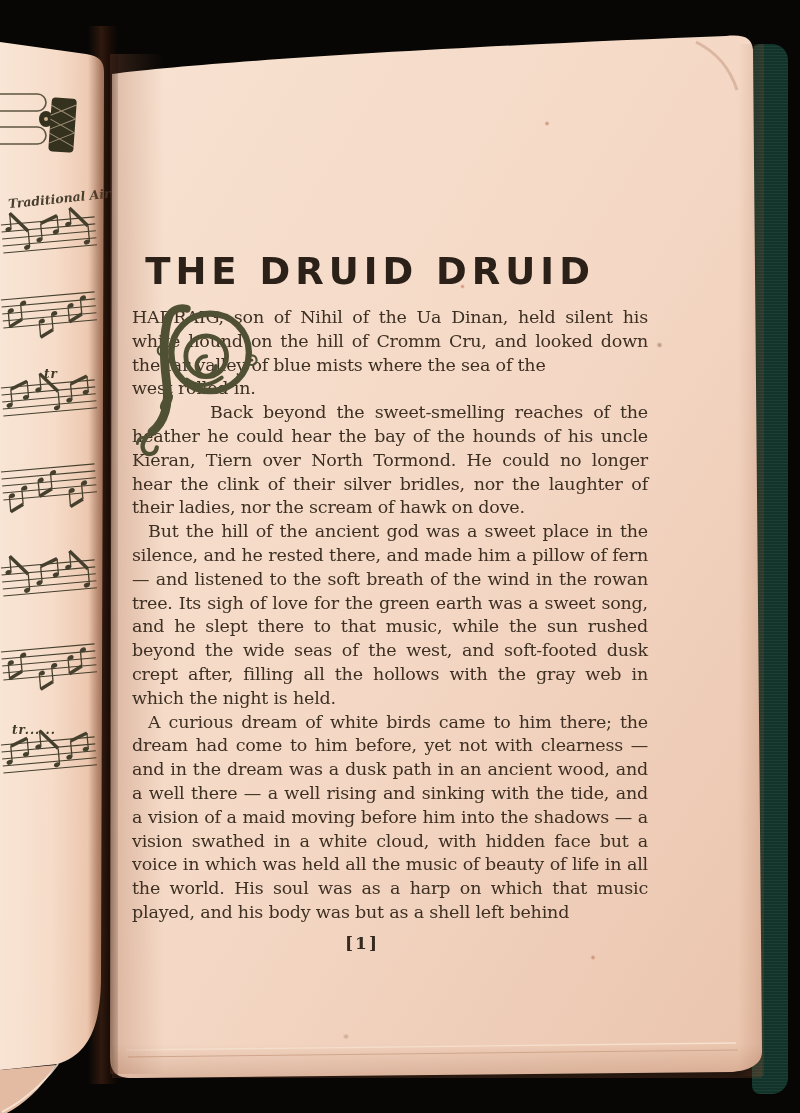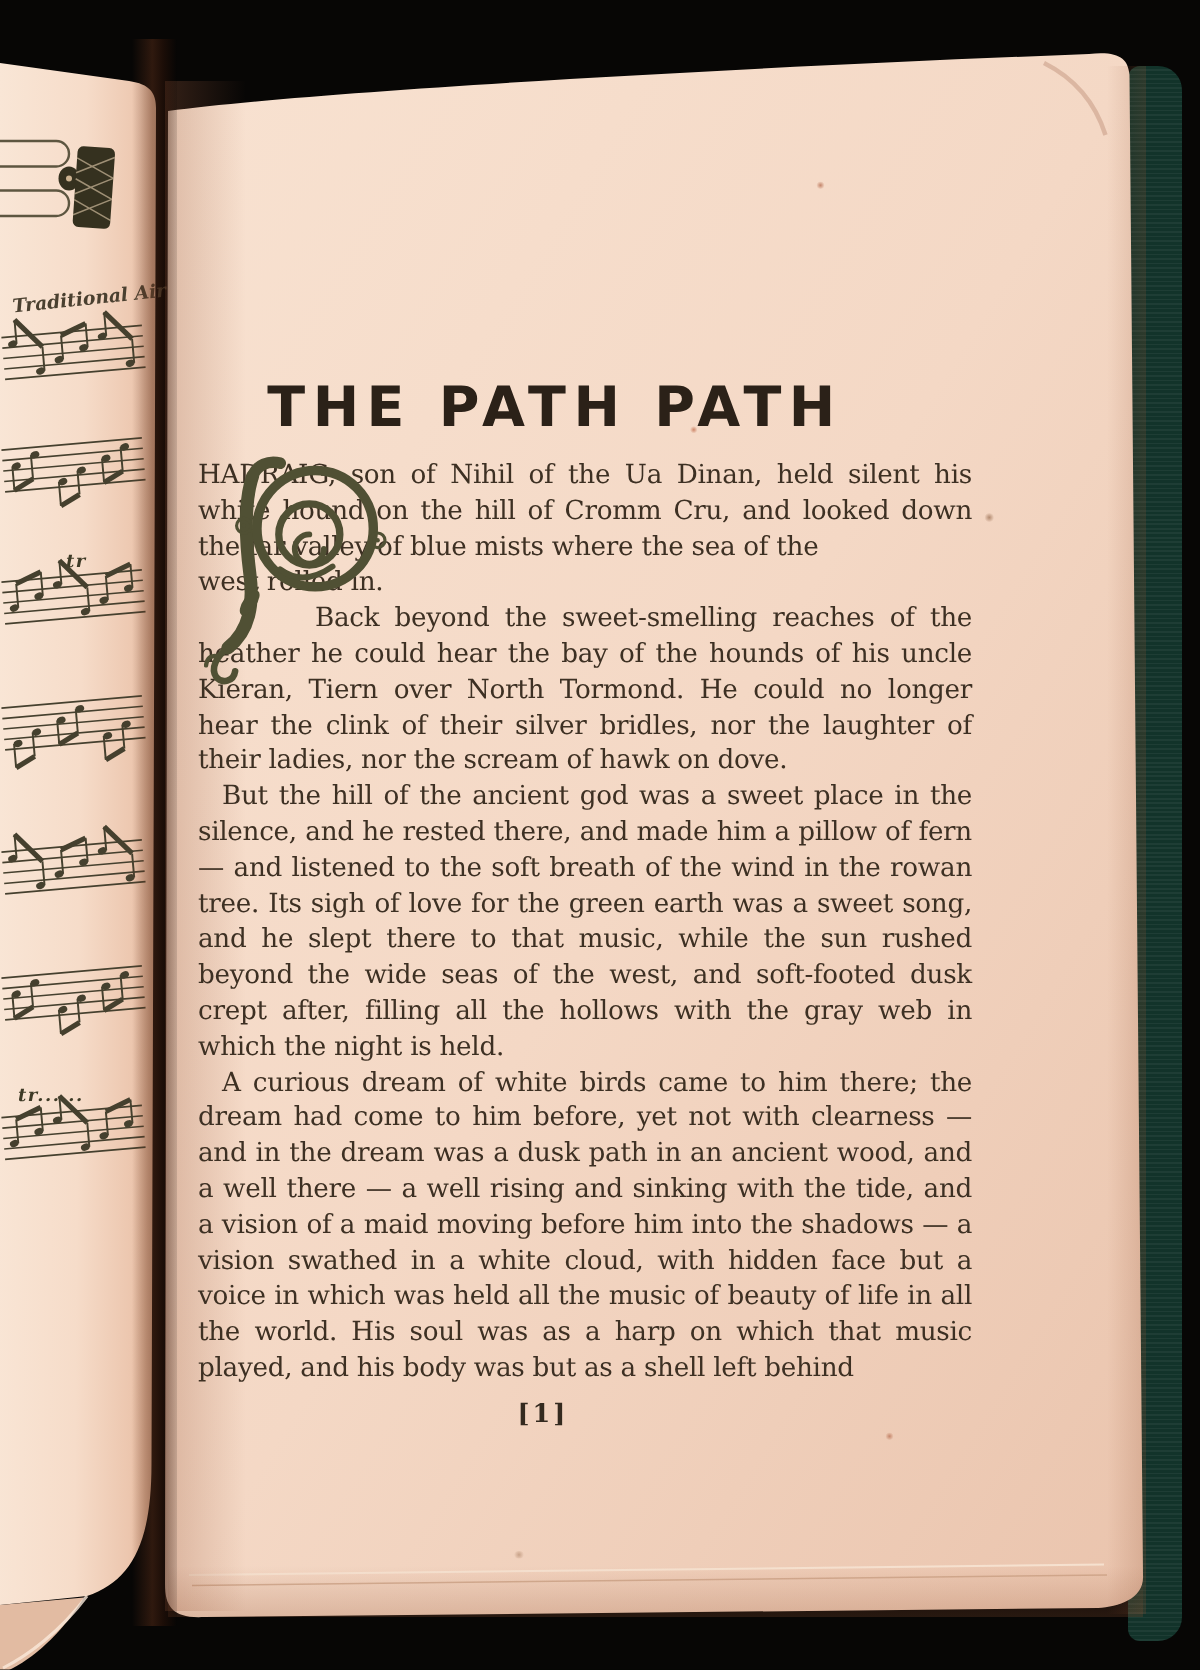--- a/index.html
+++ b/index.html
@@ -287,21 +287,21 @@
       <circle cx="27" cy="50" r="1.5" fill="#505034" stroke="none"></circle>
       <circle cx="119" cy="60" r="5" stroke-width="2.2"></circle>
       <circle cx="119" cy="60" r="1.5" fill="#505034" stroke="none"></circle>
       <ellipse cx="31" cy="103" rx="10" ry="4.5" transform="rotate(-55 31 103)" fill="#505034" stroke="none"></ellipse>
       <path d="M16,134 C8,140 4,148 8,154 C12,159 20,157 21,150" stroke-width="4.5"></path>
       <path d="M10,140 q-8,-2 -9,6" stroke-width="3"></path>
     </g>
   </svg>
 
   <div class="page-content">
-    <div class="page-title">THE PATH PATH</div>
+    <div class="page-title">THE DRUID DRUID</div>
     <div class="body-text">
       <p class="p1a">HADRAIG, son of Nihil of the Ua Dinan, held silent his white hound on the hill of Cromm Cru, and looked down the far valley of blue mists where the sea of the</p>
       <p class="p1b">west rolled in.</p>
       <p class="p2">Back beyond the sweet-smelling reaches of the heather he could hear the bay of the hounds of his uncle Kieran, Tiern over North Tormond.  He could no longer hear the clink of their silver bridles, nor the laughter of their ladies, nor the scream of hawk on dove.</p>
       <p class="p3">But the hill of the ancient god was a sweet place in the silence, and he rested there, and made him a pillow of fern — and listened to the soft breath of the wind in the rowan tree.  Its sigh of love for the green earth was a sweet song, and he slept there to that music, while the sun rushed beyond the wide seas of the west, and soft-footed dusk crept after, filling all the hollows with the gray web in which the night is held.</p>
       <p class="p4">A curious dream of white birds came to him there; the dream had come to him before, yet not with clearness — and in the dream was a dusk path in an ancient wood, and a well there — a well rising and sinking with the tide, and a vision of a maid moving before him into the shadows — a vision swathed in a white cloud, with hidden face but a voice in which was held all the music of beauty of life in all the world.  His soul was as a harp on which that music played, and his body was but as a shell left behind</p>
     </div>
     <div class="page-number">[1]</div>
   </div>
 </div>

